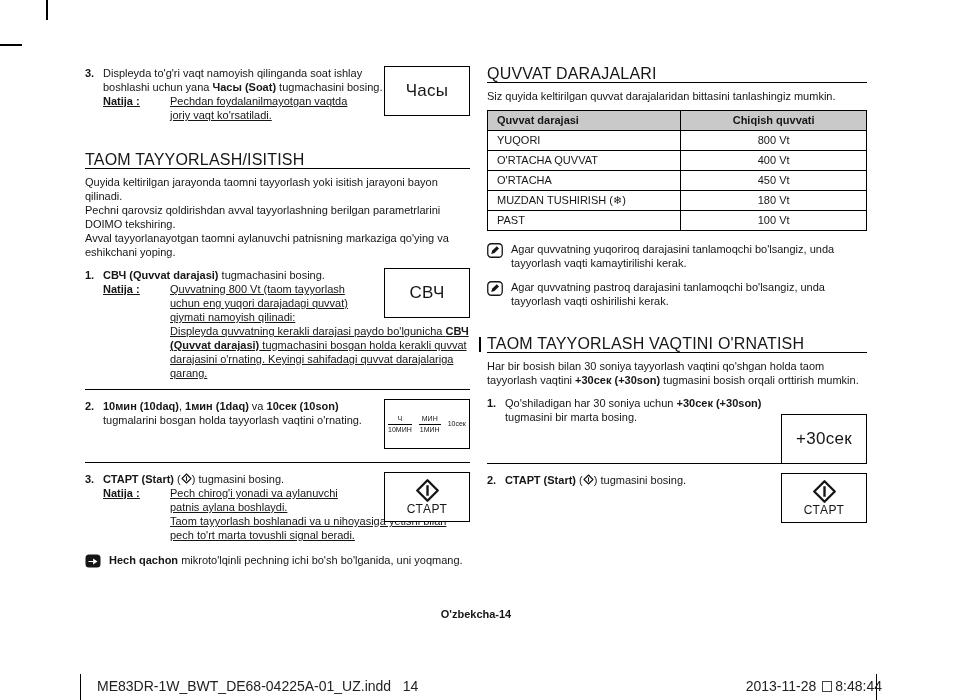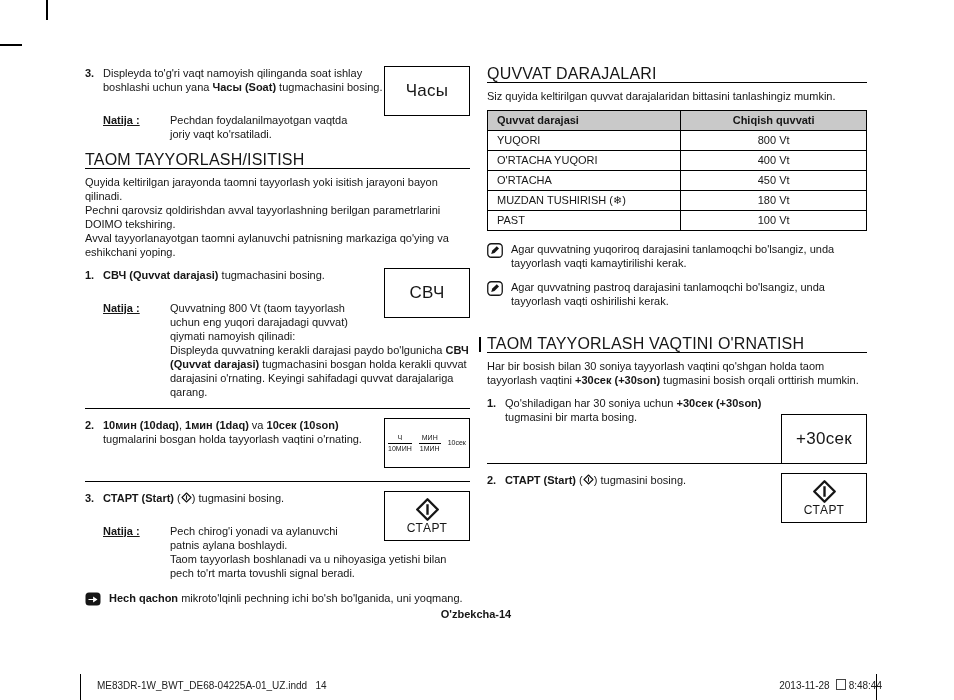--- a/index.html
+++ b/index.html
@@ -29,21 +29,21 @@
 
   p { margin:0; }
   .gap-top { margin-top:9px; }
 
   .step { display:flex; }
   .step-num { width:18px; font-weight:bold; flex-shrink:0; }
   .step-body { flex:1; position:relative; }
   .pad-r { padding-right:84px; }
   .mr-r  { margin-right:108px; }
 
-  .natija { display:flex; margin-top:19px; }
+  .natija { display:flex; margin-top:0;text-decoration:underline; }
   .natija-label { width:67px; flex-shrink:0; font-weight:bold; text-decoration:underline; }
   .natija-body { flex:1; }
 
   .sep { border:0; border-top:1.5px solid #000; margin:9px 0; }
 
   
   .panel {
     box-sizing:border-box; width:86px; height:50px; border:1.5px solid #000; background:#fff;
     display:flex; align-items:center; justify-content:center;
   }
@@ -70,21 +70,21 @@
   .pwr-table th { background:#c9c9c9; font-weight:bold; }
   .pwr-table th.left, .pwr-table td.left { text-align:left; width:51%; }
   .pwr-table th.center, .pwr-table td.center { text-align:center; }
 
   .note-block { margin-bottom:10px; }
 
   
   .page-num { position:absolute; left:85px; top:607px; width:782px; text-align:center; font-weight:bold; font-size:11px; }
   .tick { position:absolute; bottom:0; width:1px; height:26px; background:#000; }
   .tick-l { left:80px; } .tick-r { left:876px; }
-  .pf { position:absolute; bottom:7px; font-size:10px; color:#222; }
+  .pf { position:absolute; bottom:7px; font-size:14px; color:#222; }
   .pf-left { left:97px; }
   .pf-right { right:72px; }
   .tofu { display:inline-block; width:8px; height:9px; border:1px solid #444; vertical-align:-1px; margin:0 3px 0 6px; }
 </style>
 </head>
 <body>
 
 <div class="page">
 
   <div class="crop-v"></div>
@@ -220,21 +220,21 @@
             <th class="left">Quvvat darajasi</th>
             <th class="center">Chiqish quvvati</th>
           </tr>
         </thead>
         <tbody>
           <tr>
             <td class="left">YUQORI</td>
             <td class="center">800 Vt</td>
           </tr>
           <tr>
-            <td class="left">O'RTACHA YUQORI</td>
+            <td class="left">O'RTACHA QUVVAT</td>
             <td class="center">400 Vt</td>
           </tr>
           <tr>
             <td class="left">O'RTACHA</td>
             <td class="center">450 Vt</td>
           </tr>
           <tr>
             <td class="left">
               <span>MUZDAN TUSHIRISH</span>
               <span>(❄)</span>

